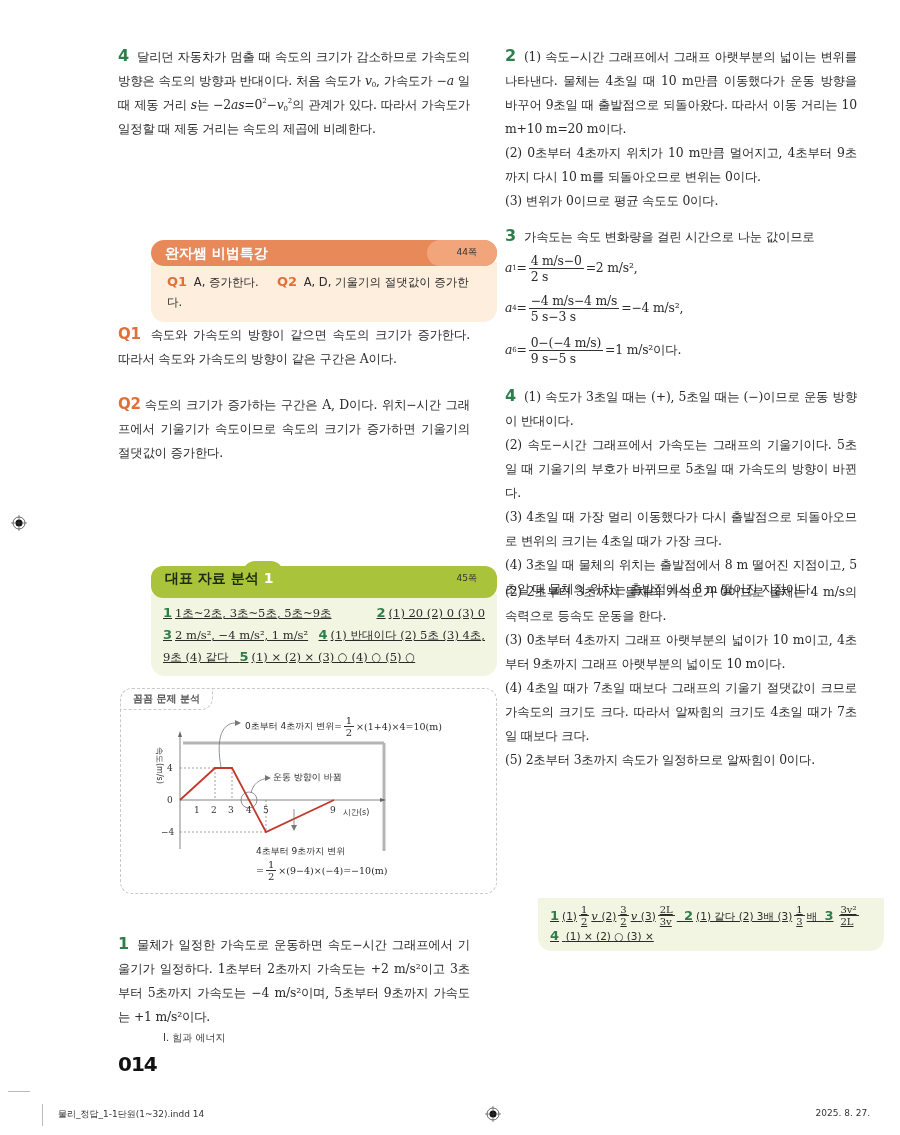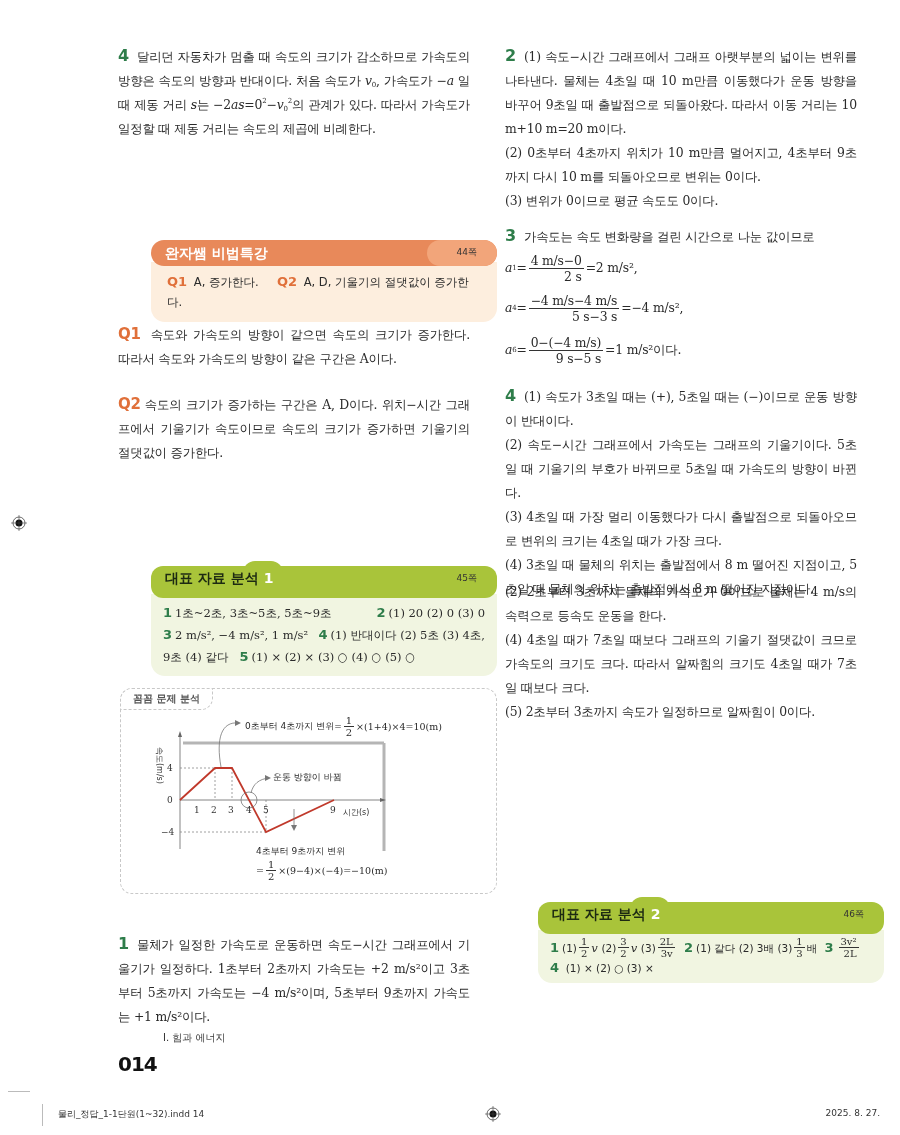--- a/index.html
+++ b/index.html
@@ -25,42 +25,42 @@
   .orange-body { background:#fdeede; border-radius:0 0 14px 14px; margin-top:-4px; padding:10px 16px 10px 16px; font-size:11.5px; line-height:20px; font-family:"DejaVu Sans","Liberation Sans",sans-serif; }
   .orange-body .q { color:#e0703a; font-weight:bold; font-size:13px; margin-right:3px; }
 
   
   .green-box { width:346px; }
   .green-head { height:32px; border-radius:12px; background:#a9c43a; position:relative; }
   .green-head .tab { position:absolute; left:92px; top:-5px; width:40px; height:14px; background:#a9c43a; border-radius:12px 12px 0 0; }
   .green-head .title { position:absolute; left:14px; top:1px; font-family:"DejaVu Sans","Liberation Sans",sans-serif; font-weight:bold; font-size:14px; line-height:22px; color:#1d2a12; }
   .green-head .title .n { color:#fff; }
   .green-head .page { position:absolute; right:20px; top:6px; font-family:"DejaVu Sans","Liberation Sans",sans-serif; font-size:9px; color:#333; }
-  .green-body { background:#f1f5e1; border-radius:0 0 14px 14px; margin-top:-4px; padding:8px 12px 8px 12px; font-size:11.5px; line-height:21px; }
+  .green-body { background:#f1f5e1; border-radius:0 0 14px 14px; margin-top:-4px; padding:8px 12px 8px 12px; font-size:11.5px; line-height:21px;text-decoration:underline; }
   .gn { font-family:"DejaVu Sans","Liberation Sans",sans-serif; font-weight:bold; color:#2e7d4a; font-size:13px; margin-right:3px; }
   .sans { font-family:"DejaVu Sans","Liberation Sans",sans-serif; font-size:10.5px; }
 
   
   .dash-box { left:120px; top:688px; width:342px; height:204px; border:1px dashed #c8c8c8; border-radius:12px; }
   .dash-tag { position:absolute; left:-1px; top:-1px; padding:3px 12px; border:1px dashed #c8c8c8; border-radius:12px 0 12px 0; font-family:"DejaVu Sans","Liberation Sans",sans-serif; font-size:10px; font-weight:bold; color:#555; background:#fff; }
 
-  .frac { display:inline-block; vertical-align:middle; text-align:right; margin:0 2px; }
+  .frac { display:inline-block; vertical-align:middle; text-align:left; margin:0 2px; }
   .frac .num { display:block; border-bottom:1px solid #333; line-height:15px; padding:0 2px; }
   .frac .den { display:block; line-height:15px; padding:0 2px; }
   .frac.sm { font-size:10px; }
   .frac.sm .num, .frac.sm .den { line-height:11px; }
 
   .eqline { height:42px; display:flex; align-items:center; }
 
   .footer-num { position:absolute; left:118px; top:1052px; font-family:"DejaVu Sans","Liberation Sans",sans-serif; font-weight:bold; font-size:20px; color:#111; letter-spacing:-1px; }
   .footer-unit { position:absolute; left:163px; top:1031px; font-size:10px; font-family:"DejaVu Sans","Liberation Sans",sans-serif; color:#333; }
   .print-line { position:absolute; left:8px; top:1091px; width:22px; height:1px; background:#bbb; }
   .print-bar { position:absolute; left:42px; top:1104px; width:1px; height:22px; background:#bbb; }
   .print-file { position:absolute; left:58px; top:1108px; font-family:"DejaVu Sans","Liberation Sans",sans-serif; font-size:9px; color:#333; }
-  .print-date { position:absolute; right:20px; top:1108px; font-family:"DejaVu Sans","Liberation Sans",sans-serif; font-size:9px; color:#333; }
+  .print-date { position:absolute; right:30px; top:1108px; font-family:"DejaVu Sans","Liberation Sans",sans-serif; font-size:9px; color:#333; }
   .reg-mark { position:absolute; width:16px; height:16px; }
 </style>
 </head>
 <body>
 
 <div class="col col-left">
   <p class="para">
     <span class="pnum">4</span><span>달리던 자동차가 멈출 때 속도의 크기가 감소하므로 가속도의 방향은 속도의 방향과 반대이다. 처음 속도가 </span><i class="v">v</i><sub>0</sub><span>, 가속도가 −</span><i class="v">a</i><span> 일 때 제동 거리 </span><i class="v">s</i><span>는 −2</span><i class="v">as</i><span>=0</span><sup>2</sup><span>−</span><i class="v">v</i><sub>0</sub><sup>2</sup><span>의 관계가 있다. 따라서 가속도가 일정할 때 제동 거리는 속도의 제곱에 비례한다.</span>
   </p>
 </div>
@@ -219,30 +219,26 @@
 
 <div class="col" style="left:505px; top:384px;">
   <p class="para"><span class="pnum">4</span><span>(1) 속도가 3초일 때는 (+), 5초일 때는 (−)이므로 운동 방향이 반대이다.</span></p>
   <p class="para">(2) 속도−시간 그래프에서 가속도는 그래프의 기울기이다. 5초일 때 기울기의 부호가 바뀌므로 5초일 때 가속도의 방향이 바뀐다.</p>
   <p class="para">(3) 4초일 때 가장 멀리 이동했다가 다시 출발점으로 되돌아오므로 변위의 크기는 4초일 때가 가장 크다.</p>
   <p class="para">(4) 3초일 때 물체의 위치는 출발점에서 8 m 떨어진 지점이고, 5초일 때 물체의 위치는 출발점에서 8 m 떨어진 지점이다.</p>
 </div>
 
 <div class="col" style="left:505px; top:580px;">
   <p class="para">(2) 2초부터 3초까지 물체의 가속도가 0이므로 물체는 4 m/s의 속력으로 등속도 운동을 한다.</p>
+  <p class="para">(3) 0초부터 4초까지 그래프 아랫부분의 넓이가 10 m이고, 4초부터 9초까지 그래프 아랫부분의 넓이도 10 m이다.</p>
   <p class="para">(4) 4초일 때가 7초일 때보다 그래프의 기울기 절댓값이 크므로 가속도의 크기도 크다. 따라서 알짜힘의 크기도 4초일 때가 7초일 때보다 크다.</p>
   <p class="para">(5) 2초부터 3초까지 속도가 일정하므로 알짜힘이 0이다.</p>
 </div>
 
 <div class="block green-box" style="left:505px; top:902px;">
-  <div class="green-head">
-    <div class="tab"></div>
-    <span class="title"><span>대표 자료 분석</span> <span class="n">2</span></span>
-    <span class="page">46쪽</span>
-  </div>
   <div class="green-body" style="padding-top:6px; padding-bottom:6px; line-height:18px;">
     <div style="display:flex; align-items:center; flex-wrap:nowrap; white-space:nowrap;">
       <span class="gn">1</span>
       <span class="sans">(1)</span>
       <span class="frac sm">
           <span class="num">1</span>
           <span class="den">2</span>
         </span><i class="v">v</i>&nbsp;
       <span class="sans">(2)</span>
       <span class="frac sm">

